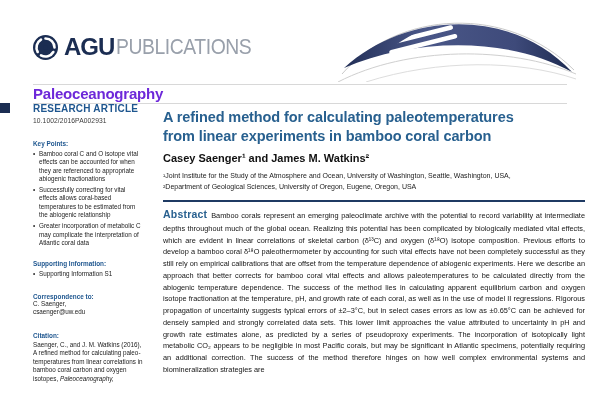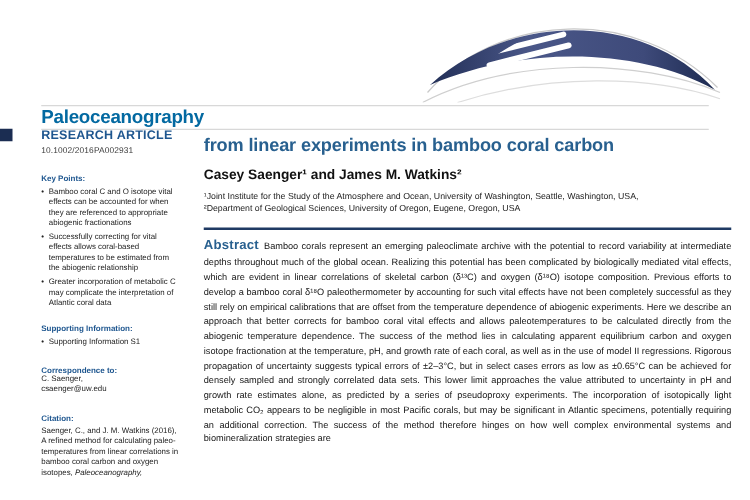--- a/index.html
+++ b/index.html
@@ -13,21 +13,21 @@
   
   .logo { position:absolute; left:32px; top:33px; display:flex; align-items:center; }
   .logo svg { display:block; margin-right:5px; }
   .brand-agu { font-size:24px; font-weight:bold; color:#1b2d52; letter-spacing:-1px; }
   .brand-pubs { font-size:22px; font-weight:400; color:#99a0ab; letter-spacing:-0.5px;
                 display:inline-block; transform:scaleX(.88); transform-origin:left center; margin-left:2px; }
   .swoosh { position:absolute; top:2px; right:22px; }
   
   .rule { position:absolute; left:33px; right:33px; height:1px; background:#d8d8d8; }
   .rule.top { top:84px; } .rule.bottom { top:103px; }
-  .journal-name { position:absolute; left:33px; top:85px; font-size:15px; font-weight:bold; color:#0369a1; letter-spacing:-0.2px; }
+  .journal-name { position:absolute; left:33px; top:85px; font-size:15px; font-weight:bold; color:#6d28d9; letter-spacing:-0.2px; }
   .edge-square { position:absolute; left:0; top:103px; width:10px; height:10px; background:#1b2d52; }
   
   .sidebar { position:absolute; left:33px; top:103px; width:110px; }
   .article-type { font-size:10px; font-weight:bold; color:#1e568f; letter-spacing:.2px; }
   .doi { font-size:6.7px; color:#3a3a3a; margin-top:3px; letter-spacing:.1px; }
   .side-h { font-size:6.4px; font-weight:bold; color:#1e568f; }
   .side-sec.keypoints { margin-top:16px; }
   .side-sec.supinfo { margin-top:13px; }
   .side-sec.corresp { margin-top:14px; }
   .side-sec.citation { margin-top:15px; }
@@ -46,20 +46,33 @@
   .affil { font-size:7px; line-height:1.5; color:#222; }
   .divider { margin-top:8px; border-top:2.5px solid #1f3a63; width:100%; }
   .abstract { margin-top:4px; font-size:7.35px; line-height:1.6; text-align:justify; color:#141414; }
   .abs-label { font-size:10.5px; font-weight:bold; color:#28608f; padding-right:4px; letter-spacing:.2px; }
 </style>
 </head>
 <body>
 
 <div class="page">
 
+  <div class="logo">
+    <svg width="27" height="27" viewBox="0 0 27 27">
+      <circle cx="13.5" cy="13.5" r="12.5" fill="#1b2d52"></circle>
+      <g stroke="#ffffff" stroke-width="2.6" fill="none" stroke-linecap="round">
+        <path d="M13.5,4.5 A9,9 0 0 1 22.5,13.5"></path>
+        <path d="M13.5,4.5 A9,9 0 0 1 22.5,13.5" transform="rotate(120 13.5 13.5)"></path>
+        <path d="M13.5,4.5 A9,9 0 0 1 22.5,13.5" transform="rotate(240 13.5 13.5)"></path>
+      </g>
+      <circle cx="13.5" cy="13.5" r="2.2" fill="#1b2d52"></circle>
+    </svg>
+    <span class="brand-agu">AGU</span>
+    <span class="brand-pubs">PUBLICATIONS</span>
+  </div>
 
   <svg class="swoosh" width="240" height="80" viewBox="0 0 240 80">
     <defs>
       <linearGradient id="swg" x1="0" y1="0" x2="1" y2="0">
         <stop offset="0" stop-color="#222f57"></stop>
         <stop offset="0.35" stop-color="#4a5788"></stop>
         <stop offset="0.75" stop-color="#3e4a7a"></stop>
         <stop offset="1" stop-color="#1c2a50"></stop>
       </linearGradient>
       <clipPath id="cres">
@@ -109,20 +122,21 @@
     </div>
 
     <div class="side-sec citation">
       <div class="side-h">Citation:</div>
       <p class="cit-text"><span>Saenger, C., and J. M. Watkins (2016), A refined method for calculating paleo­temperatures from linear correlations in bamboo coral carbon and oxygen isotopes, </span><span class="ital">Paleoceanography,</span></p>
     </div>
   </aside>
 
   <main class="main">
     <h1 class="title">
+      <div>A refined method for calculating paleotemperatures</div>
       <div>from linear experiments in bamboo coral carbon</div>
     </h1>
     <div class="authors">Casey Saenger¹ and James M. Watkins²</div>
     <div class="affils">
       <div class="affil">¹Joint Institute for the Study of the Atmosphere and Ocean, University of Washington, Seattle, Washington, USA,</div>
       <div class="affil">²Department of Geological Sciences, University of Oregon, Eugene, Oregon, USA</div>
     </div>
     <div class="divider"></div>
     <p class="abstract"><span class="abs-label">Abstract</span><span>Bamboo corals represent an emerging paleoclimate archive with the potential to record variability at intermediate depths throughout much of the global ocean. Realizing this potential has been complicated by biologically mediated vital effects, which are evident in linear correlations of skeletal carbon (δ¹³C) and oxygen (δ¹⁸O) isotope composition. Previous efforts to develop a bamboo coral δ¹⁸O paleothermometer by accounting for such vital effects have not been completely successful as they still rely on empirical calibrations that are offset from the temperature dependence of abiogenic experiments. Here we describe an approach that better corrects for bamboo coral vital effects and allows paleotemperatures to be calculated directly from the abiogenic temperature dependence. The success of the method lies in calculating apparent equilibrium carbon and oxygen isotope fractionation at the temperature, pH, and growth rate of each coral, as well as in the use of model II regressions. Rigorous propagation of uncertainty suggests typical errors of ±2–3°C, but in select cases errors as low as ±0.65°C can be achieved for densely sampled and strongly correlated data sets. This lower limit approaches the value attributed to uncertainty in pH and growth rate estimates alone, as predicted by a series of pseudoproxy experiments. The incorporation of isotopically light metabolic CO₂ appears to be negligible in most Pacific corals, but may be significant in Atlantic specimens, potentially requiring an additional correction. The success of the method therefore hinges on how well complex environmental systems and biomineralization strategies are</span></p>
   </main>

